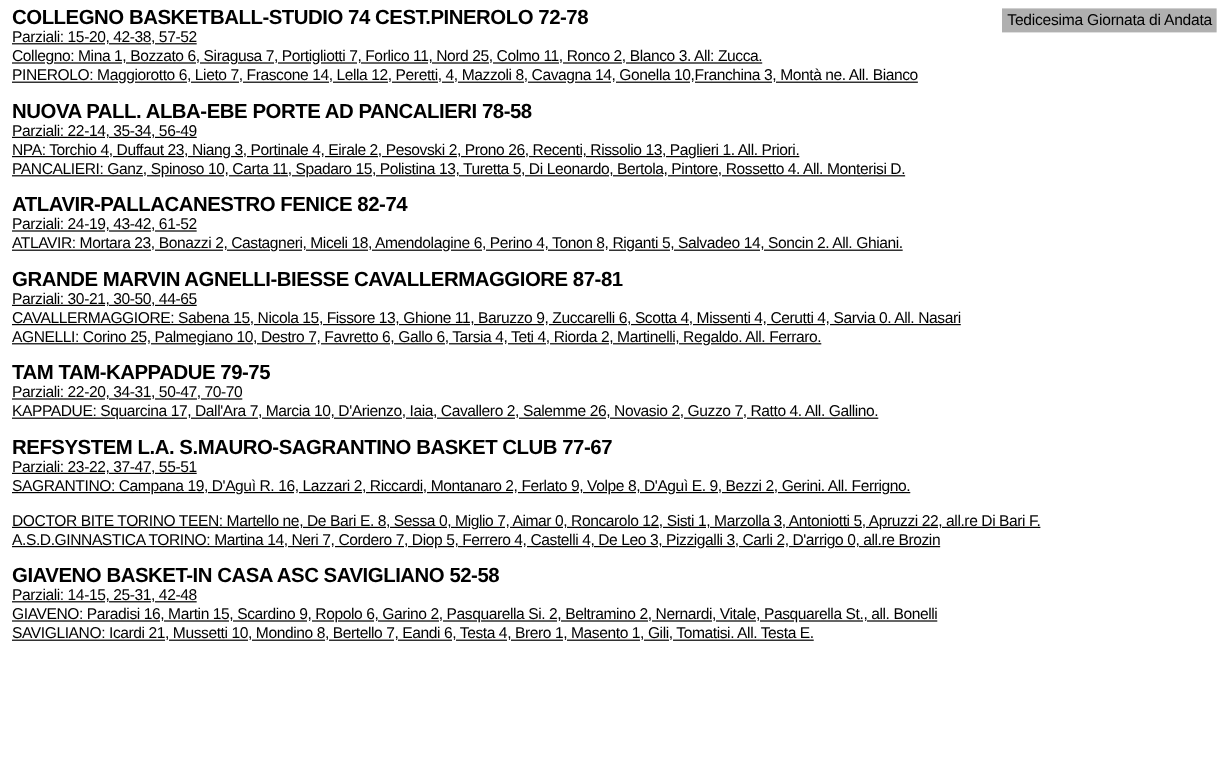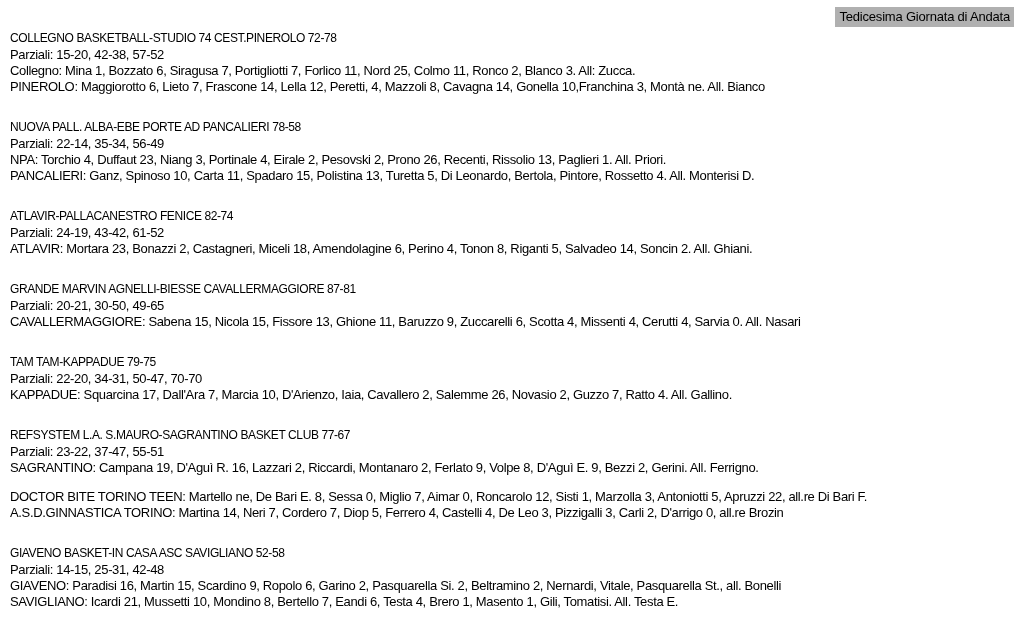--- a/index.html
+++ b/index.html
@@ -25,33 +25,33 @@
     color: #000000;
     font-size: 13px;
     letter-spacing: -0.2px;
     padding: 2px 4px 3px 4px;
     white-space: nowrap;
   }
   .game {
     margin-bottom: 13px;
   }
   .game-title {
-    font-size: 12px;
-    font-weight: normal;
+    font-size: 17px;
+    font-weight: bold;
     letter-spacing: -0.4px;
     line-height: 17px;
     white-space: nowrap;
-    margin-top: 24px;
   }
   .game-line {
     font-size: 13px;
     font-weight: normal;
     letter-spacing: -0.35px;
     line-height: 16px;
     white-space: nowrap;
+    text-decoration: underline;
   }
 </style>
 </head>
 <body>
 
 <div class="page">
 
   <span class="round-badge" style="background: rgb(176, 176, 176);">Tedicesima Giornata di Andata</span>
 
   <section class="game">
@@ -69,22 +69,23 @@
   </section>
 
   <section class="game">
     <h2 class="game-title">ATLAVIR-PALLACANESTRO FENICE 82-74</h2>
     <p class="game-line">Parziali: 24-19, 43-42, 61-52</p>
     <p class="game-line">ATLAVIR: Mortara 23, Bonazzi 2, Castagneri, Miceli 18, Amendolagine 6, Perino 4, Tonon 8, Riganti 5, Salvadeo 14, Soncin 2. All. Ghiani.</p>
   </section>
 
   <section class="game">
     <h2 class="game-title">GRANDE MARVIN AGNELLI-BIESSE CAVALLERMAGGIORE 87-81</h2>
-    <p class="game-line">Parziali: 20-21, 30-50, 49-65</p>
+    <p class="game-line">Parziali: 30-21, 30-50, 44-65</p>
     <p class="game-line">CAVALLERMAGGIORE: Sabena 15, Nicola 15, Fissore 13, Ghione 11, Baruzzo 9, Zuccarelli 6, Scotta 4, Missenti 4, Cerutti 4, Sarvia 0. All. Nasari</p>
+    <p class="game-line">AGNELLI: Corino 25, Palmegiano 10, Destro 7, Favretto 6, Gallo 6, Tarsia 4, Teti 4, Riorda 2, Martinelli, Regaldo. All. Ferraro.</p>
   </section>
 
   <section class="game">
     <h2 class="game-title">TAM TAM-KAPPADUE 79-75</h2>
     <p class="game-line">Parziali: 22-20, 34-31, 50-47, 70-70</p>
     <p class="game-line">KAPPADUE: Squarcina 17, Dall'Ara 7, Marcia 10, D'Arienzo, Iaia, Cavallero 2, Salemme 26, Novasio 2, Guzzo 7, Ratto 4. All. Gallino.</p>
   </section>
 
   <section class="game">
     <h2 class="game-title">REFSYSTEM L.A. S.MAURO-SAGRANTINO BASKET CLUB 77-67</h2>

